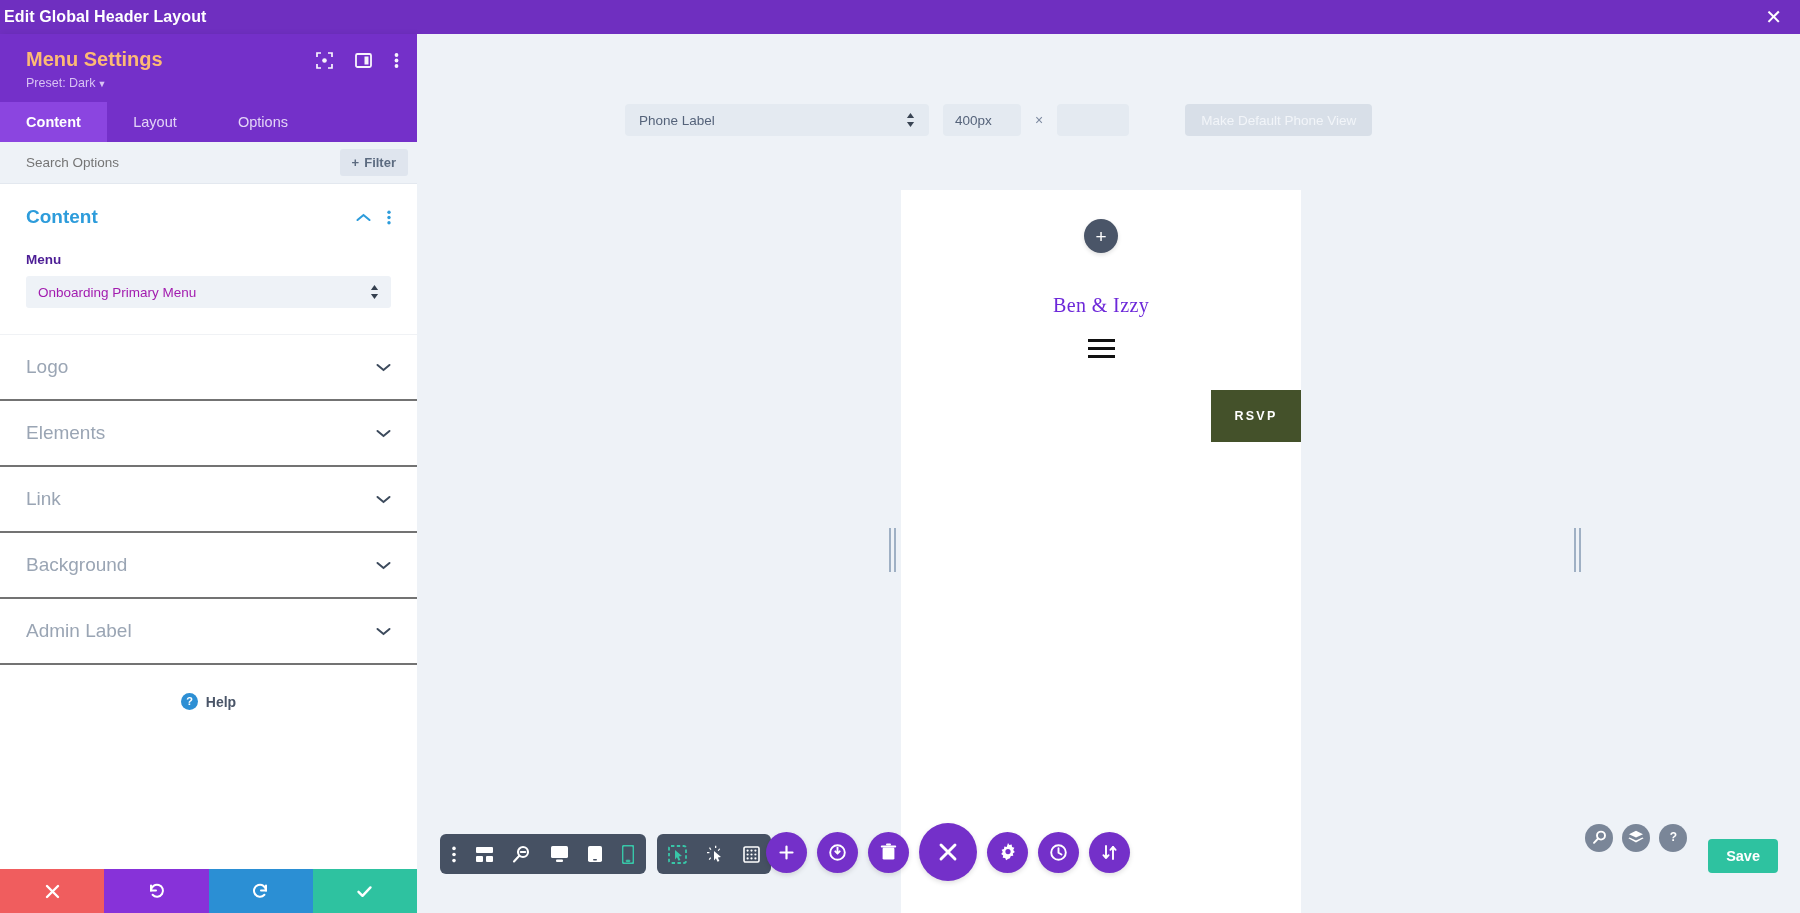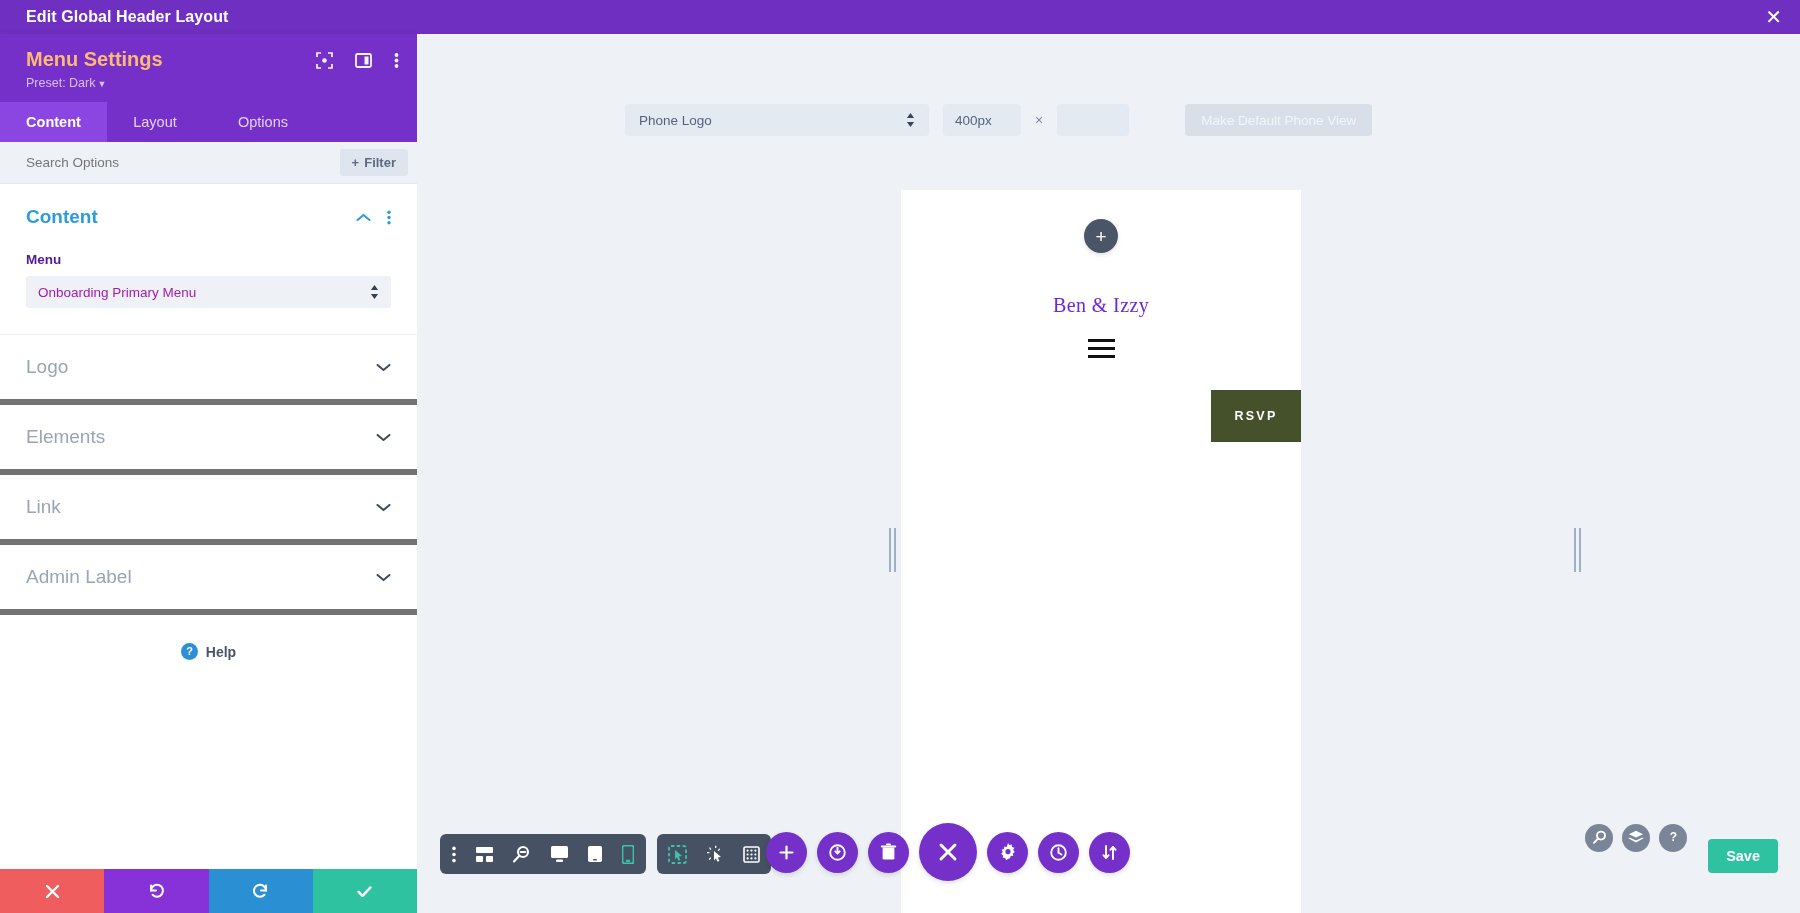--- a/index.html
+++ b/index.html
@@ -11,21 +11,21 @@
   }
 
   
   #topbar {
     position: absolute; left: 0; top: 0; width: 1800px; height: 34px;
     background: #6f2fc0;
     display: flex; align-items: center; justify-content: space-between;
   }
   #topbar .tb-title {
     color: #ffffff; font-size: 16px; font-weight: bold;
-    padding-left: 26px; letter-spacing: .1px;
+    padding-left: 4px; letter-spacing: .1px;
   }
   #topbar .tb-close {
     color: #ffffff; font-size: 20px; line-height: 1;
     padding-right: 18px; cursor: pointer; font-weight: 300;
   }
 
   
   #panel {
     position: absolute; left: 0; top: 34px; width: 417px; height: 879px;
     background: #ffffff;
@@ -78,21 +78,21 @@
 
   .field-label { font-size: 13.5px; color: #4c1d95; font-weight: bold; margin: 24px 0 9px; }
   .select-box {
     background: #eef2f7; border-radius: 3px; height: 32px;
     display: flex; align-items: center; justify-content: space-between;
     padding: 0 12px; cursor: pointer;
   }
   .select-box span { font-size: 13.5px; color: #a21caf; }
 
   .section-row {
-    padding: 21px 26px; border-bottom: 6px solid #737373;
+    padding: 21px 26px; border-bottom: 2px solid #737373;
     display: flex; align-items: center; justify-content: space-between;
     cursor: pointer;
   }
   .section-row h2 { color: #9aa5b4; font-size: 19px; font-weight: 400; }
 
   .help-row { display:flex; align-items:center; justify-content:center; gap: 8px; padding: 28px 0; }
   .help-row .help-txt { font-size: 14px; color:#4a5568; font-weight: 600; }
 
   .panel-actions { display: flex; height: 44px; }
   .panel-actions .pa {
@@ -307,20 +307,28 @@
     </div>
     <div class="section-row">
       <h2>Link</h2>
       <span>
         <svg width="15" height="9" viewBox="0 0 15 9" fill="none" stroke="#3c4a5c" stroke-width="2" stroke-linecap="round">
             <path d="M1.5 2l6 5 6-5"></path>
           </svg>
       </span>
     </div>
     <div class="section-row">
+      <h2>Background</h2>
+      <span>
+        <svg width="15" height="9" viewBox="0 0 15 9" fill="none" stroke="#3c4a5c" stroke-width="2" stroke-linecap="round">
+            <path d="M1.5 2l6 5 6-5"></path>
+          </svg>
+      </span>
+    </div>
+    <div class="section-row">
       <h2>Admin Label</h2>
       <span>
         <svg width="15" height="9" viewBox="0 0 15 9" fill="none" stroke="#3c4a5c" stroke-width="2" stroke-linecap="round">
             <path d="M1.5 2l6 5 6-5"></path>
           </svg>
       </span>
     </div>
 
     <div class="help-row">
       <span>
@@ -356,21 +364,21 @@
           <path d="M3.5 9.8l4 4 8-8.4"></path>
         </svg>
     </div>
   </div>
 </div>
 
 <div id="canvas">
 
   <div class="viewport-bar">
     <div class="vp-select">
-      <span>Phone Logo</span>
+      <span>Phone Label</span>
       <span>
         <svg width="9" height="14" viewBox="0 0 9 14" fill="#3a4554">
             <path d="M4.5 0l3.6 5H0.9z"></path>
             <path d="M4.5 14l3.6-5H0.9z"></path>
           </svg>
       </span>
     </div>
     <div class="vp-num">
       <input type="text" value="400px" style="">
     </div>

